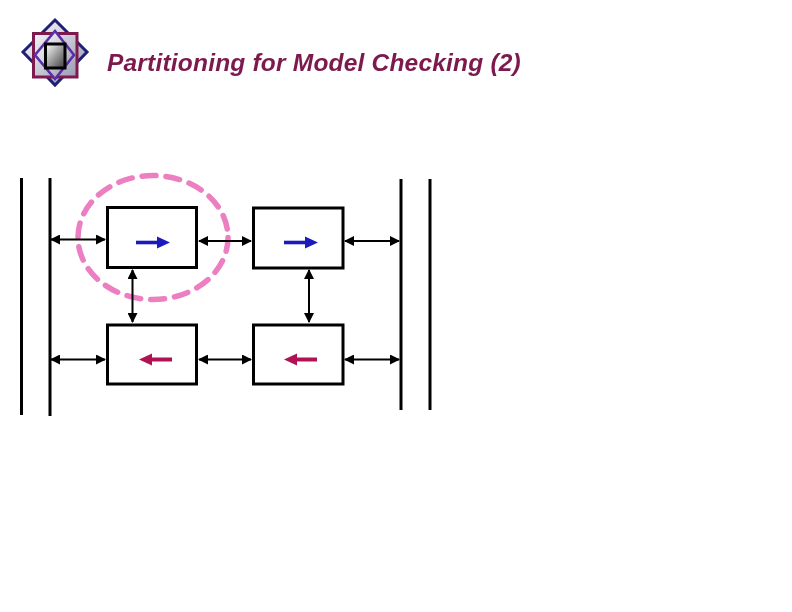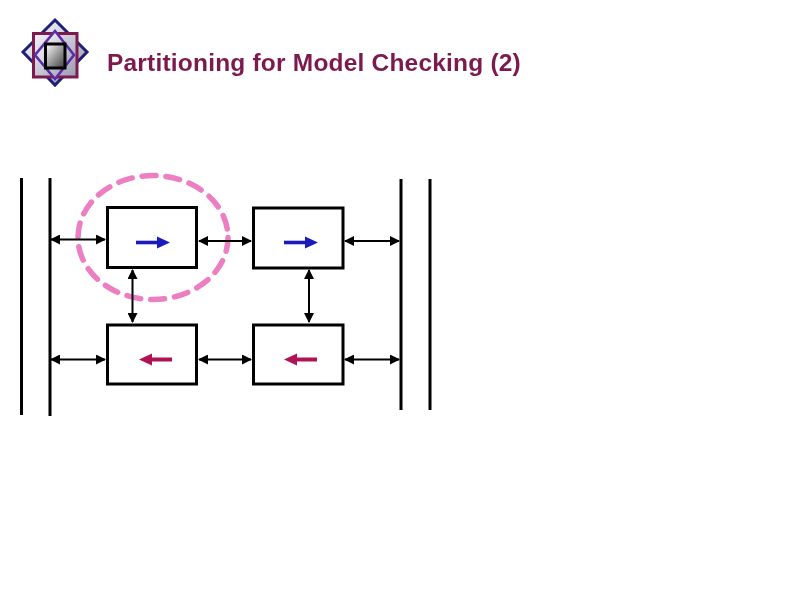--- a/index.html
+++ b/index.html
@@ -15,21 +15,21 @@
   }
   html,body{margin:0;padding:0;}
   body{
     width:792px;height:612px;background:#ffffff;position:relative;
     font-family:"Liberation Sans", sans-serif;overflow:hidden;
   }
   .slide{position:absolute;inset:0;background:#ffffff;}
   .slide-title{
     position:absolute;left:107px;top:49px;width:600px;
     font-size:24.5px;font-weight:bold;color:var(--title-text);
-    letter-spacing:0.2px;white-space:nowrap;
+    letter-spacing:0.2px;white-space:nowrap;font-style:italic;
   }
   svg{position:absolute;left:0;top:0;}
   .rail{stroke:var(--connector-color);stroke-width:3;}
   .conn{stroke:var(--connector-color);stroke-width:2;fill:none;}
   .connector-head{fill:var(--connector-color);stroke:none;}
   .pbox{fill:#ffffff;stroke:var(--box-border);stroke-width:3;}
   .blue-shaft{stroke:var(--blue-arrow);stroke-width:3.6;}
   .blue-head{fill:var(--blue-arrow);}
   .red-shaft{stroke:var(--red-arrow);stroke-width:4;}
   .red-head{fill:var(--red-arrow);}

